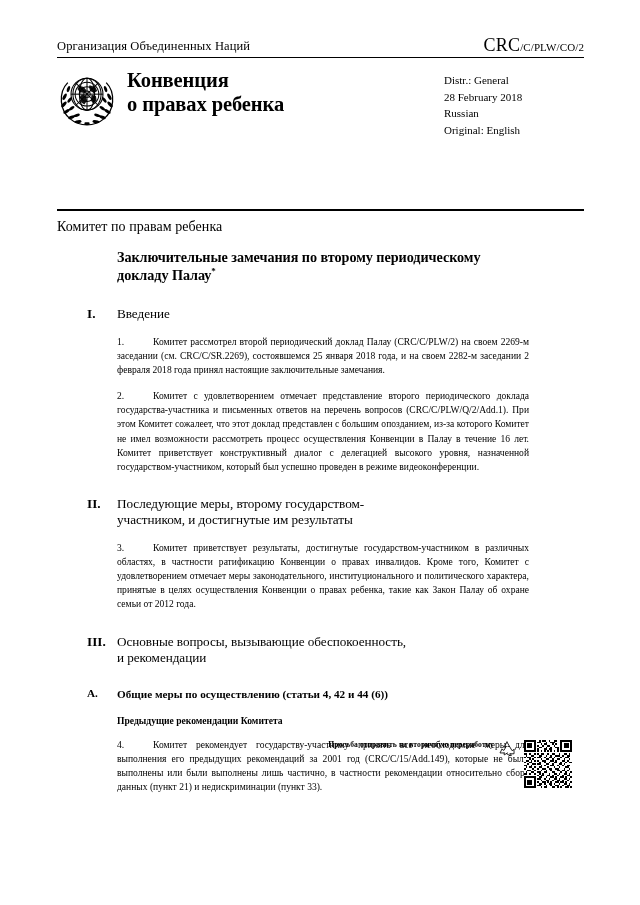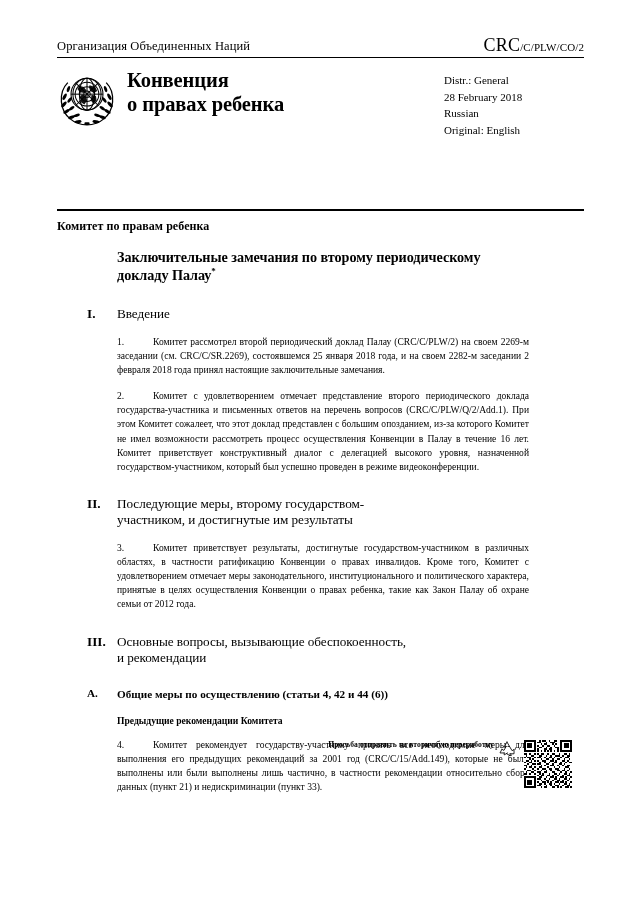--- a/index.html
+++ b/index.html
@@ -95,22 +95,22 @@
     border: 0;
     border-top: 2.8px solid #000;
     margin: 0;
   }
 
   
   .committee {
     position: absolute;
     left: 57px;
     top: 219px;
-    font-size: 12px;
-    font-weight: bold;
+    font-size: 14px;
+    font-weight: normal;
     letter-spacing: 0.05px;
   }
 
   .content {
     position: absolute;
     left: 57px;
     top: 248px;
     width: 527px;
   }
 

